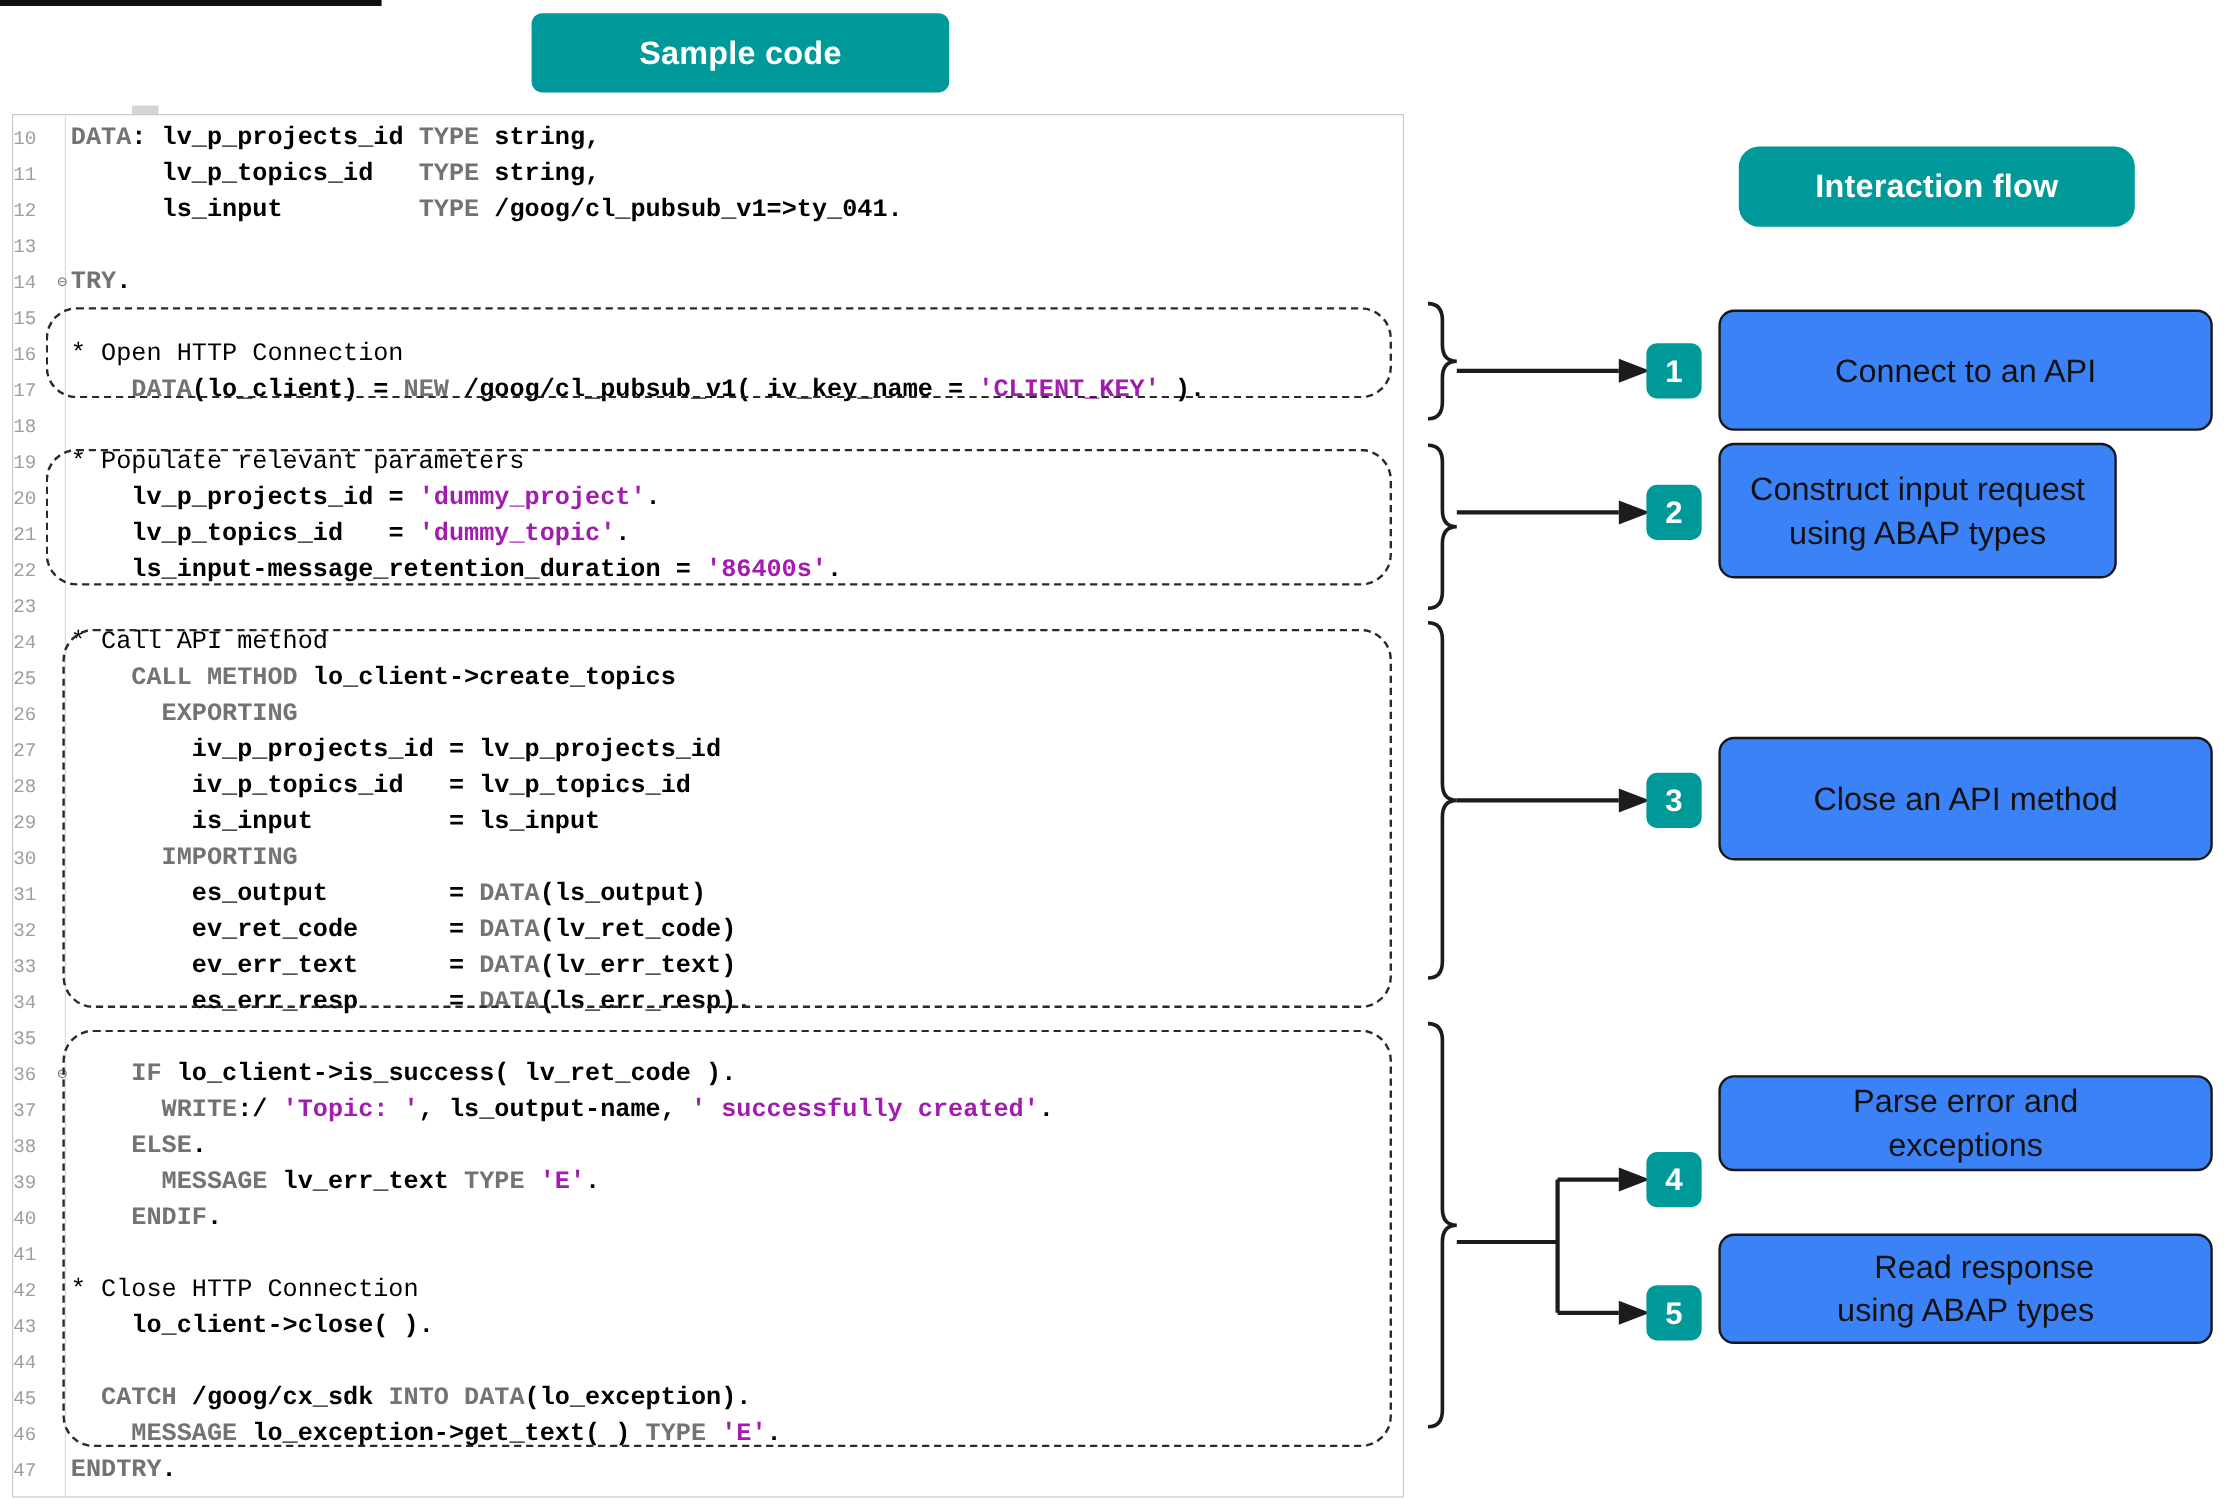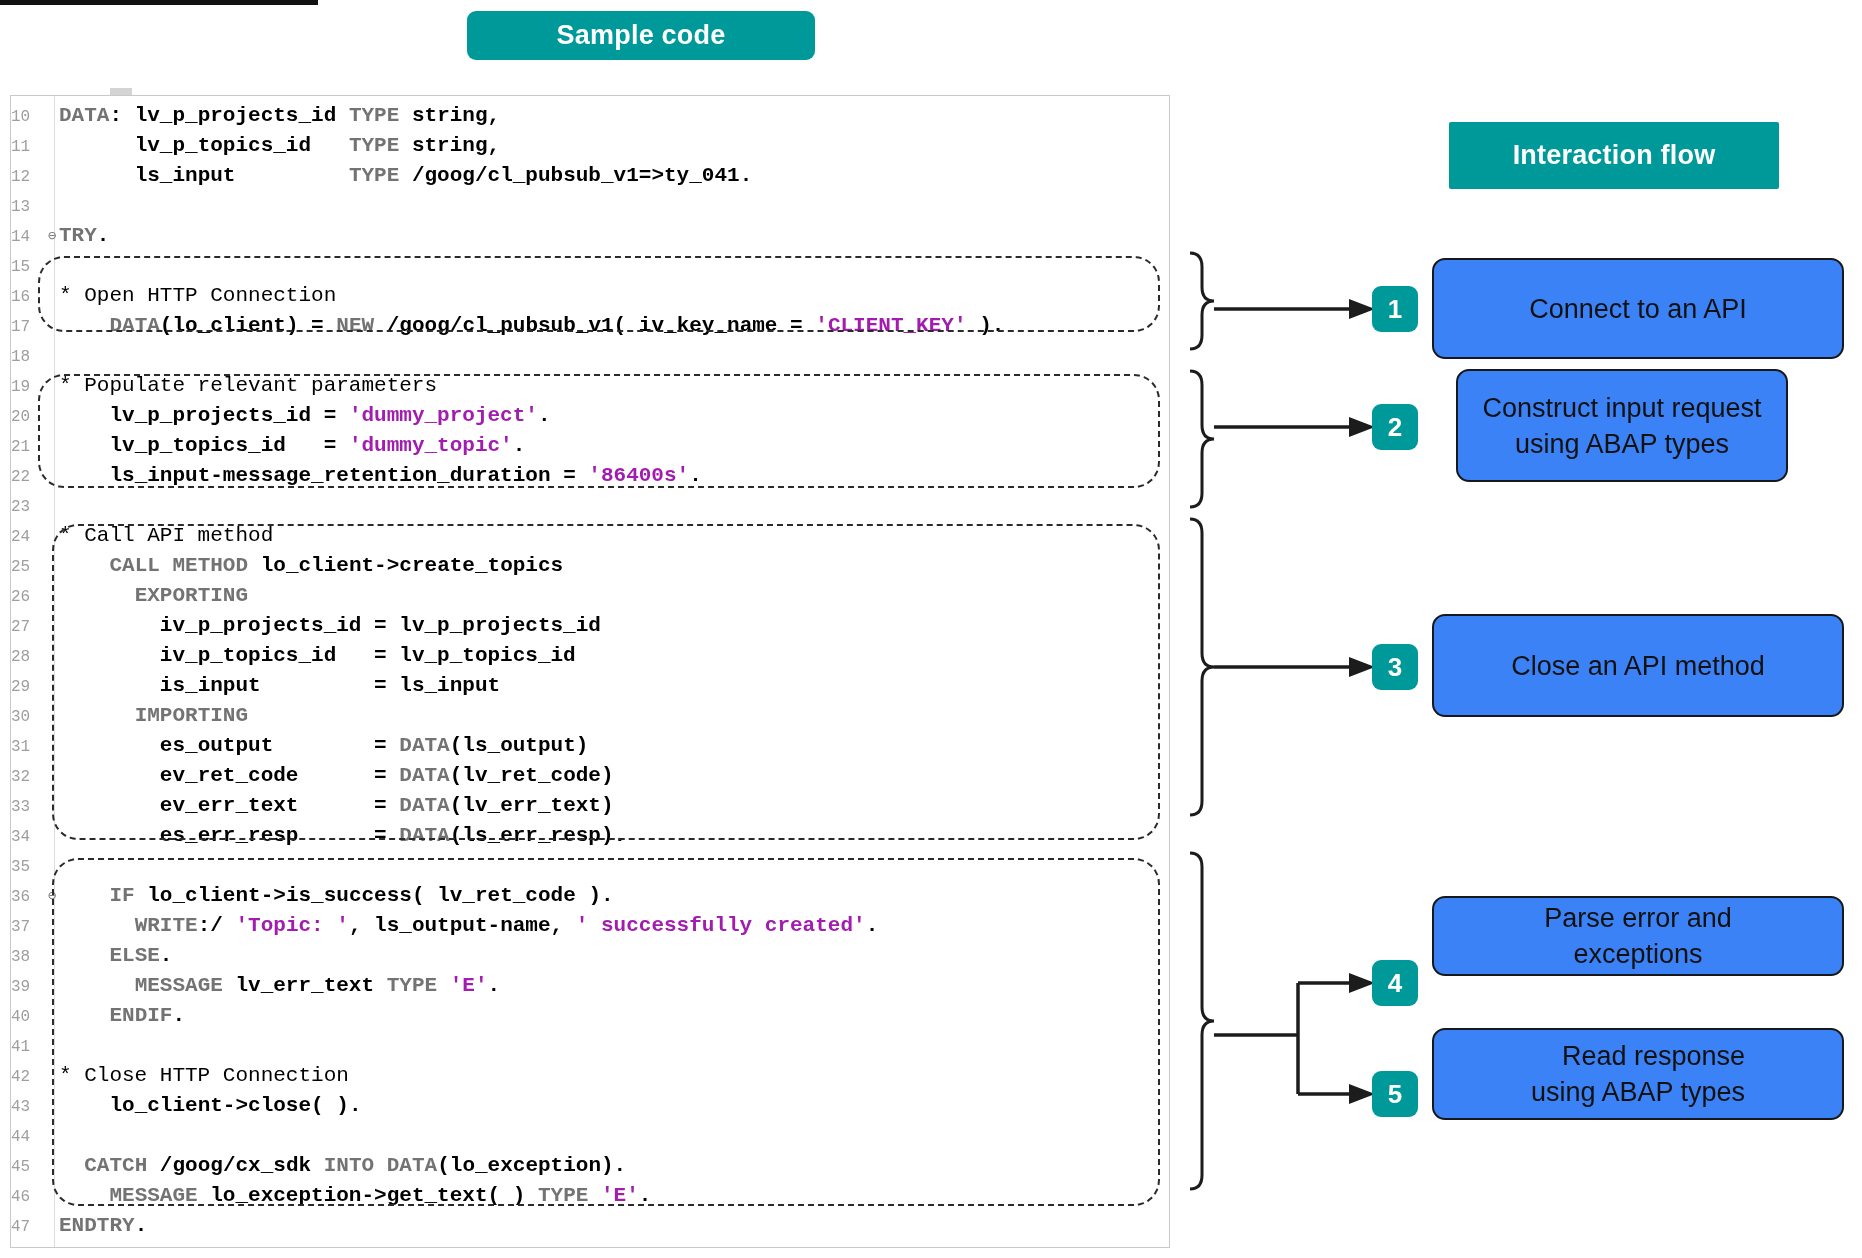--- a/index.html
+++ b/index.html
@@ -9,29 +9,29 @@
     font-family:"Liberation Sans", sans-serif;
     position:relative;
     overflow:hidden;
   }
   
   #top-rule{
     position:absolute;left:0;top:0;width:318px;height:5px;background:#111111;
   }
   
   #sample-code-pill{
-    position:absolute;left:443px;top:11px;width:348px;height:49px;
+    position:absolute;left:443px;top:11px;width:348px;height:66px;
     background:#009999;border-radius:9px;
     display:flex;align-items:center;justify-content:center;
-    color:#ffffff;font-size:27px;font-weight:bold;letter-spacing:.2px;margin-left:24px;
+    color:#ffffff;font-size:27px;font-weight:bold;letter-spacing:.2px;
   }
   
   #interaction-flow-pill{
     position:absolute;left:1449px;top:122px;width:330px;height:67px;
-    background:#009999;border-radius:2px;
+    background:#009999;border-radius:17px;
     display:flex;align-items:center;justify-content:center;
     color:#ffffff;font-size:27px;font-weight:bold;letter-spacing:.2px;
   }
   
   #code-panel{
     position:absolute;left:10px;top:95px;width:1160px;height:1153px;
     background:#ffffff;
     border:1px solid #c9c9c9;
     box-sizing:border-box;
     overflow:hidden;
@@ -160,21 +160,21 @@
 <div class="numbadge" style="left:1372px;top:960px;">
   <span>4</span>
 </div>
 <div class="numbadge" style="left:1372px;top:1071px;">
   <span>5</span>
 </div>
 
 <div class="stepbox" style="left:1432px;top:258px;width:412px;height:101px;">
   <span>Connect to an API</span>
 </div>
-<div class="stepbox" style="left:1432px;top:369px;width:332px;height:113px;margin-left:24px;">
+<div class="stepbox" style="left:1432px;top:369px;width:332px;height:113px;">
   <span>Construct input request<br>using ABAP types</span>
 </div>
 <div class="stepbox" style="left:1432px;top:614px;width:412px;height:103px;">
   <span>Close an API method</span>
 </div>
 <div class="stepbox" style="left:1432px;top:896px;width:412px;height:80px;">
   <span>Parse error and<br>exceptions</span>
 </div>
 <div class="stepbox" style="left:1432px;top:1028px;width:412px;height:92px;text-align:right;">
   <span>Read response<br>using ABAP types</span>

